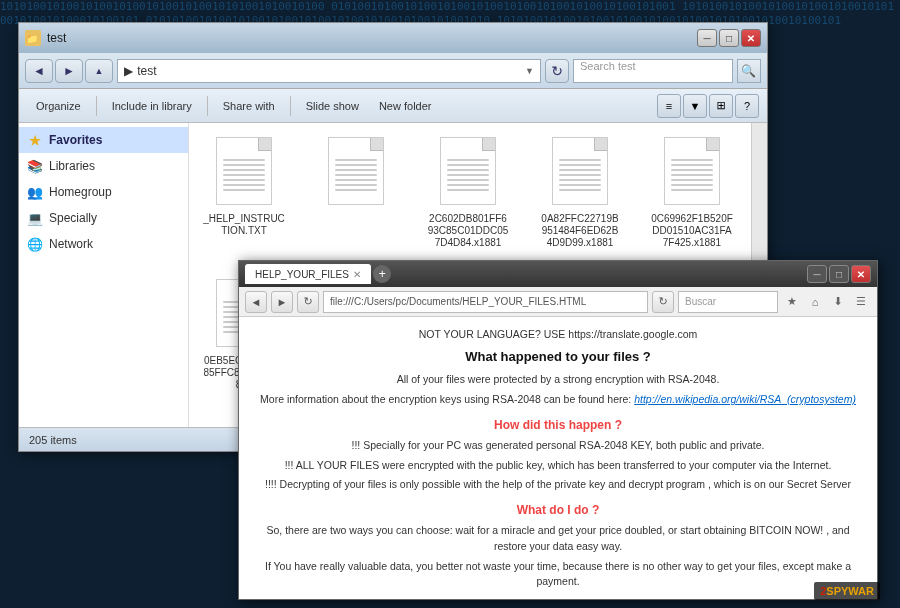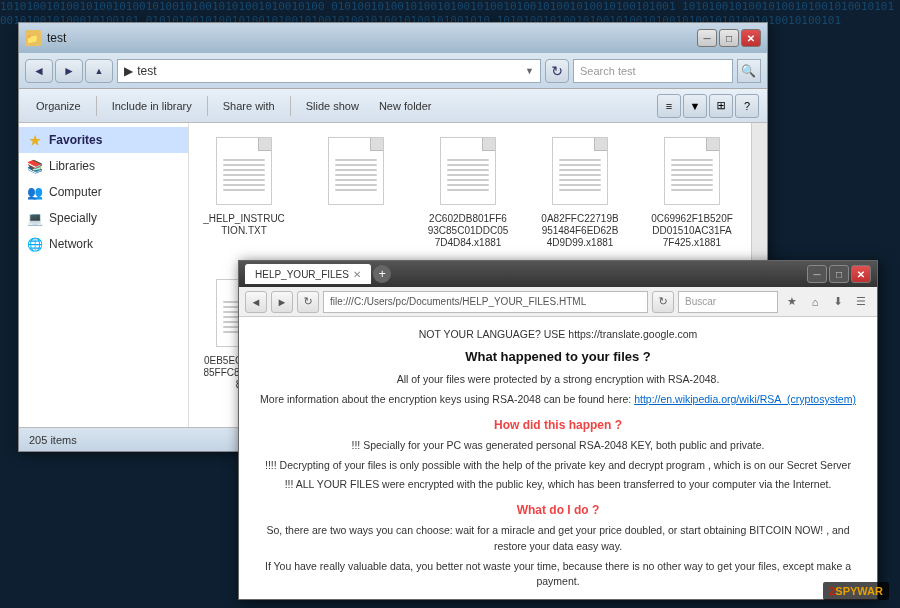--- a/index.html
+++ b/index.html
@@ -157,21 +157,21 @@
       justify-content: center;
       font-size: 14px;
       color: #336;
     }
     .search-field {
       width: 160px;
       height: 24px;
       background: white;
       border: 1px solid #99aabb;
       display: flex;
-      align-items: center;
+      align-items: flex-start;
       padding: 0 6px;
       font-size: 11px;
       color: #999;
       gap: 4px;
     }
     .search-icon-btn {
       width: 24px;
       height: 24px;
       background: linear-gradient(to bottom, #e8eef4, #ccd8e4);
       border: 1px solid #99aabb;
@@ -520,27 +520,27 @@
       margin-bottom: 4px;
       font-size: 10.5px;
       color: #333;
     }
     .top-note {
       text-align: center;
       font-size: 11px;
       color: #333;
       margin-bottom: 8px;
     }
-    .link { color: #0066cc; text-decoration: underline; }
+    .link { color: #0066cc; text-decoration: underline; font-style: italic; }
 
     
     .spywar-badge {
       position: absolute;
       bottom: 8px;
-      right: 11px;
+      right: 20px;
       background: rgba(0,0,0,0.7);
       color: #e8a000;
       font-size: 11px;
       font-weight: bold;
       padding: 3px 6px;
       border-radius: 2px;
       z-index: 20;
       font-family: Arial, sans-serif;
     }
     .spywar-badge span { color: #cc2200; }
@@ -606,21 +606,21 @@
         <div class="sidebar-item active header-item">
           <span class="sidebar-icon star-icon">★</span>
           <span>Favorites</span>
         </div>
         <div class="sidebar-item">
           <span class="sidebar-icon">📚</span>
           <span>Libraries</span>
         </div>
         <div class="sidebar-item">
           <span class="sidebar-icon">👥</span>
-          <span>Computer</span>
+          <span>Homegroup</span>
         </div>
         <div class="sidebar-item">
           <span class="sidebar-icon">💻</span>
           <span>Specially</span>
         </div>
         <div class="sidebar-item">
           <span class="sidebar-icon">🌐</span>
           <span>Network</span>
         </div>
       </div>
@@ -775,22 +775,22 @@
     <p class="top-note">
       <span>NOT YOUR LANGUAGE? USE https://translate.google.com</span>
     </p>
     <h2>What happened to your files ?</h2>
     <p>All of your files were protected by a strong encryption with RSA-2048.</p>
     <p>
       More information about the encryption keys using RSA-2048 can be found here: <span class="link">http://en.wikipedia.org/wiki/RSA_(cryptosystem)</span>
     </p>
     <h3>How did this happen ?</h3>
     <p>!!! Specially for your PC was generated personal RSA-2048 KEY, both public and private.</p>
+    <p>!!! ALL YOUR FILES were encrypted with the public key, which has been transferred to your computer via the Internet.</p>
     <p>!!!! Decrypting of your files is only possible with the help of the private key and decrypt program , which is on our Secret Server</p>
-    <p>!!! ALL YOUR FILES were encrypted with the public key, which has been transferred to your computer via the Internet.</p>
     <h3>What do I do ?</h3>
     <p>So, there are two ways you can choose: wait for a miracle and get your price doubled, or start obtaining BITCOIN NOW! , and restore your data easy way.</p>
     <p>If You have really valuable data, you better not waste your time, because there is no other way to get your files, except make a payment.</p>
     <h3>For more specific instructions:</h3>
 
   </div>
 </div>
 
 <div class="spywar-badge">
   <span>2</span><span style="color:#e8a000;">SPYWAR</span>

